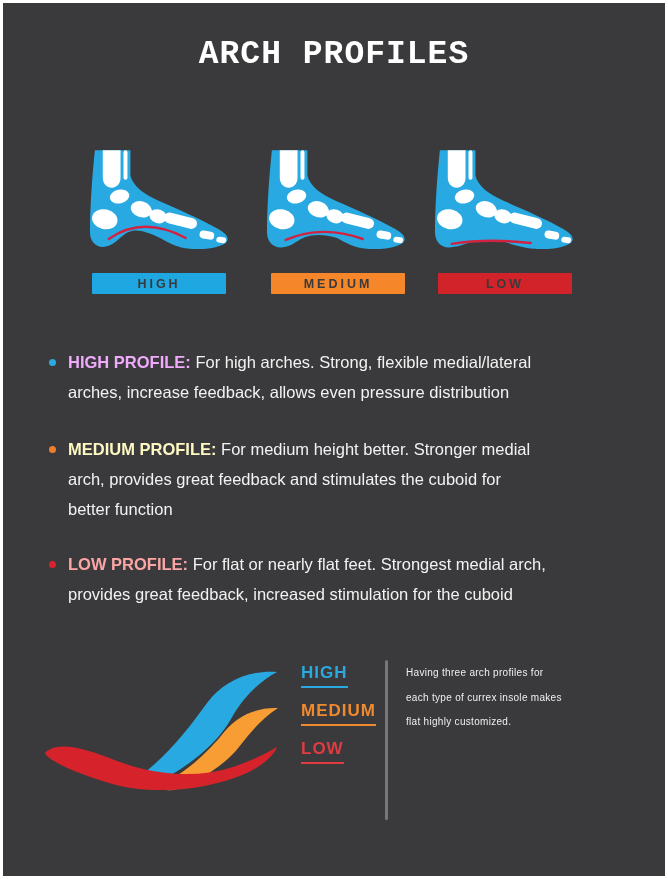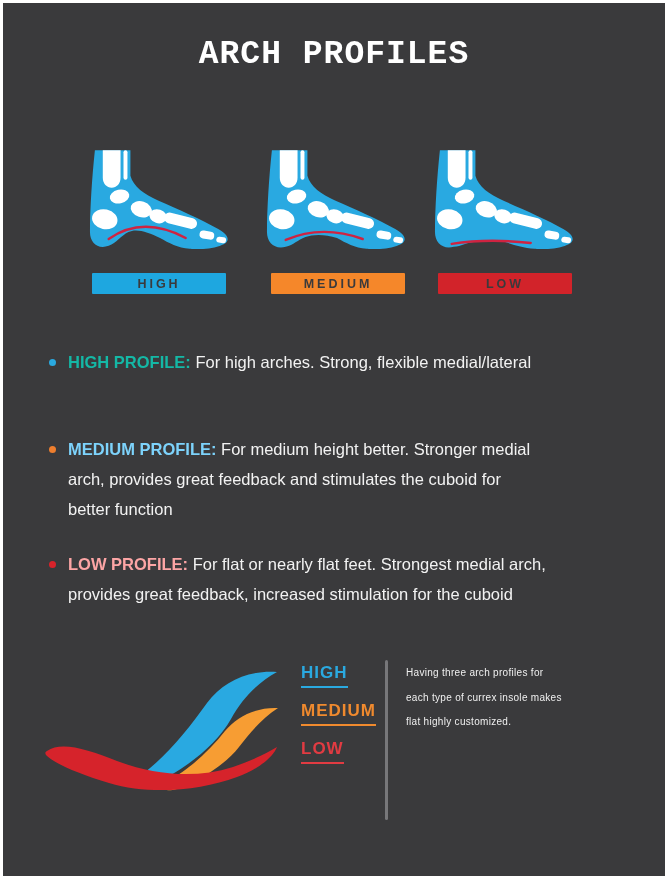--- a/index.html
+++ b/index.html
@@ -26,22 +26,22 @@
   }
   .bar-high{left:89px;background:#1ea7e0;}
   .bar-medium{left:268px;background:#f5872a;}
   .bar-low{left:435px;background:#d2232a;}
   .bullet{position:absolute;left:65px;width:578px;color:#f2f2f2;
     font-size:16.5px;line-height:30px;}
   .bullet .dot{
     position:absolute;left:-19px;top:12px;width:7px;height:7px;border-radius:50%;
   }
   .b1{top:344px;} .b2{top:431px;} .b3{top:546px;}
-  .b1 .dot,.lbl-high{color:#14b8a6;} .b1 .dot{background:#2aa9e0;}
-  .b2 .dot,.lbl-medium{color:#7dd3fc;text-align:center;} .b2 .dot{background:#ee7e2e;}
+  .b1 .dot,.lbl-high{color:#f0abfc;} .b1 .dot{background:#2aa9e0;}
+  .b2 .dot,.lbl-medium{color:#fef9c3;text-align:center;} .b2 .dot{background:#ee7e2e;}
   .b3 .dot,.lbl-low{color:#fca5a5;} .b3 .dot{background:#d8232b;}
   .b-label{font-weight:bold;}
   .swoosh{position:absolute;left:34px;top:630px;width:352px;height:172px;}
   .legend{position:absolute;left:298px;top:660px;}
   .legend-item{
     display:block;font-size:17px;font-weight:bold;letter-spacing:1px;
     margin-bottom:13px;
   }
   .legend-item span{
     display:inline-block;padding-bottom:3px;border-bottom:2px solid currentColor;
@@ -114,20 +114,21 @@
     <div class="bar bar-medium">
       <span>MEDIUM</span>
     </div>
     <div class="bar bar-low">
       <span>LOW</span>
     </div>
 
     <div class="bullet b1">
       <span class="dot"></span>
       <div><span class="b-label lbl-high">HIGH PROFILE:</span> <span>For high arches. Strong, flexible medial/lateral</span></div>
+      <div>arches, increase feedback, allows even pressure distribution</div>
     </div>
 
     <div class="bullet b2">
       <span class="dot"></span>
       <div><span class="b-label lbl-medium">MEDIUM PROFILE:</span> <span>For medium height better. Stronger medial</span></div>
       <div>arch, provides great feedback and stimulates the cuboid for</div>
       <div>better function</div>
     </div>
 
     <div class="bullet b3">

